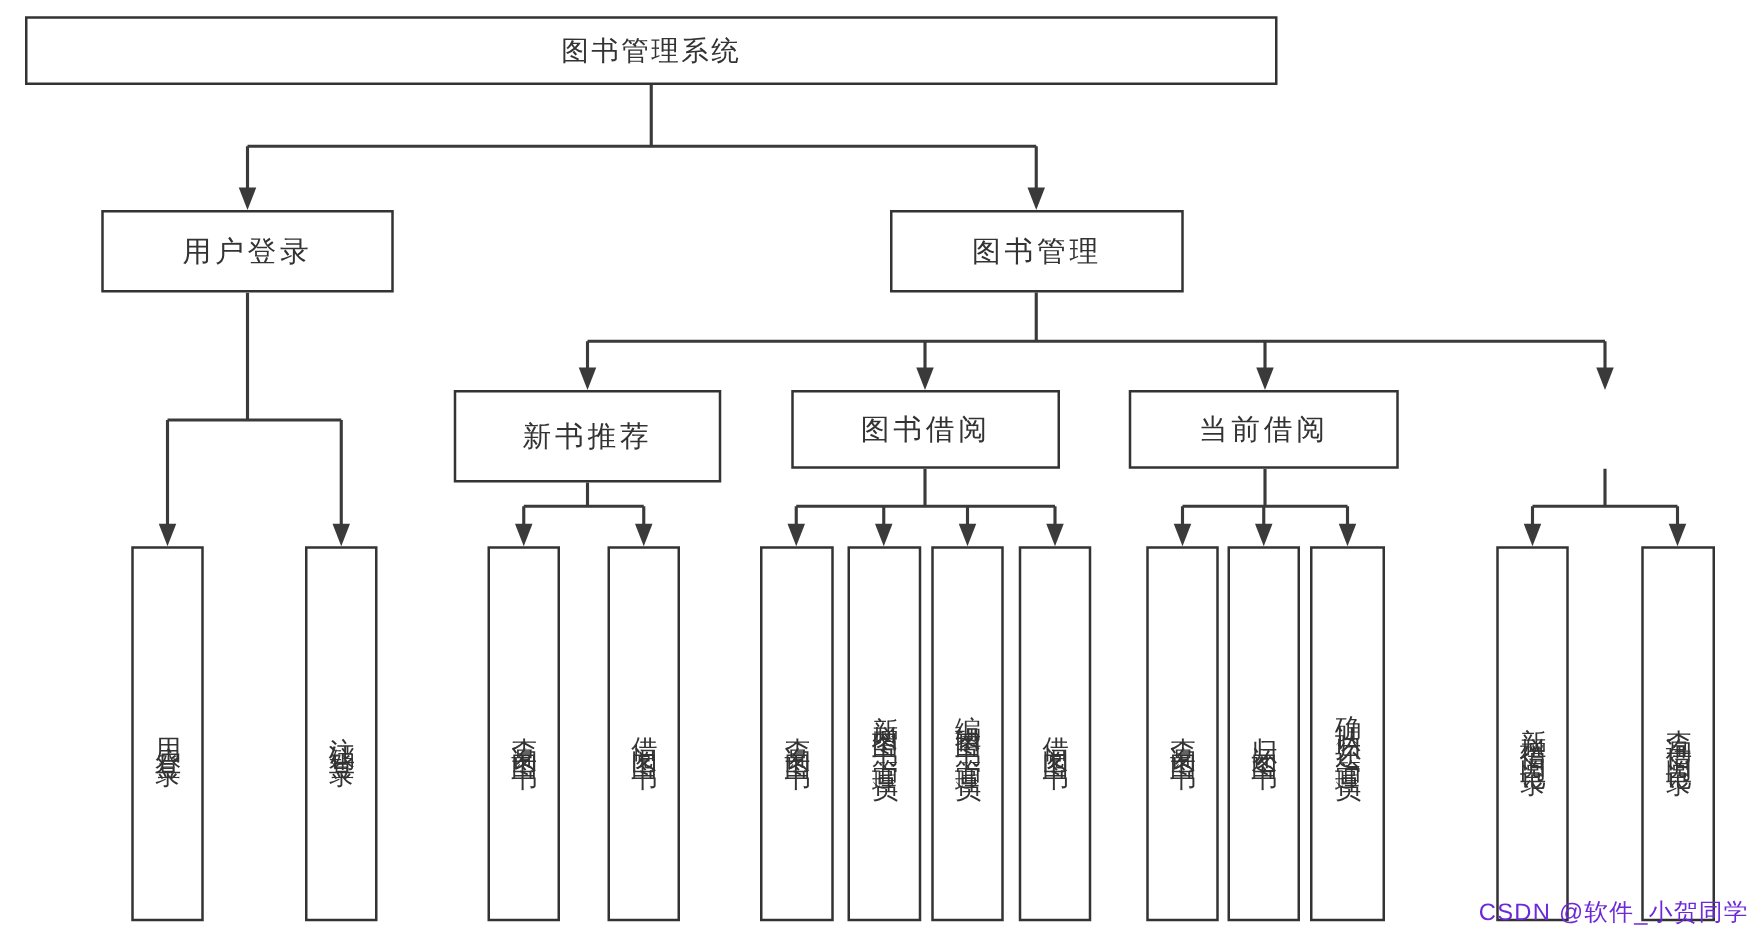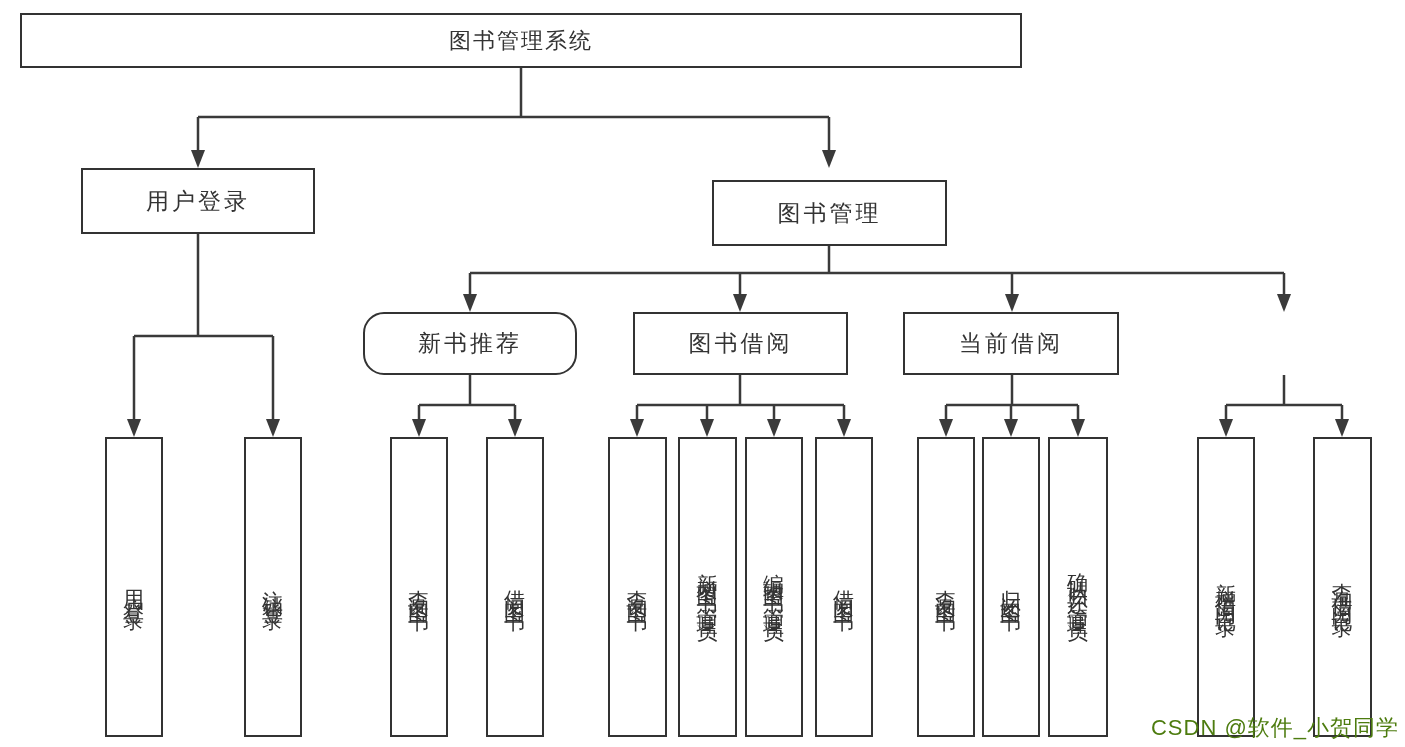--- a/index.html
+++ b/index.html
@@ -58,22 +58,22 @@
     writing-mode: vertical-rl;
     text-orientation: mixed;
     font-size: 21px;
     letter-spacing: 7px;
     line-height: 1;
   }
   .watermark {
     position: absolute;
     right: 6px;
     bottom: 4px;
-    font-size: 22px;
-    color: #4d7c0f;
+    font-size: 19px;
+    color: #6d28d9;
     letter-spacing: 1px;
     z-index: 5;
     white-space: nowrap;
   }
 </style>
 </head>
 <body>
 
 <div class="canvas">
 
@@ -123,23 +123,23 @@
     <g>
       <path d="M1284 375 V405 M1226 405 H1342 M1226 405 V421 M1342 405 V421"></path>
       <polygon points="1219,419 1233,419 1226,437"></polygon>
       <polygon points="1335,419 1349,419 1342,437"></polygon>
     </g>
   </svg>
 
   <div class="node node-h node-root" style="left:20px; top:13px; width:1002px; height:55px;">图书管理系统</div>
 
   <div class="node node-h" style="left:81px; top:168px; width:234px; height:66px;">用户登录</div>
-  <div class="node node-h" style="left:712px; top:168px; width:235px; height:66px;margin-top:12px;">图书管理</div>
+  <div class="node node-h" style="left:712px; top:168px; width:235px; height:66px;">图书管理</div>
 
-  <div class="node node-h" style="left:363px; top:312px; width:214px; height:63px;border-radius:21px;">新书推荐</div>
+  <div class="node node-h" style="left:363px; top:312px; width:214px; height:74px;">新书推荐</div>
   <div class="node node-h" style="left:903px; top:312px; width:216px; height:63px;">当前借阅</div>
   <div class="node node-h" style="left:633px; top:312px; width:215px; height:63px;">图书借阅</div>
 
   <div class="node node-v" style="left:105px; width:58px;">用户登录</div>
   <div class="node node-v" style="left:244px; width:58px;">注销登录</div>
 
   <div class="node node-v" style="left:390px; width:58px;">查询图书</div>
   <div class="node node-v" style="left:486px; width:58px;">借阅图书</div>
 
   <div class="node node-v" style="left:608px; width:59px;">查询图书</div>

